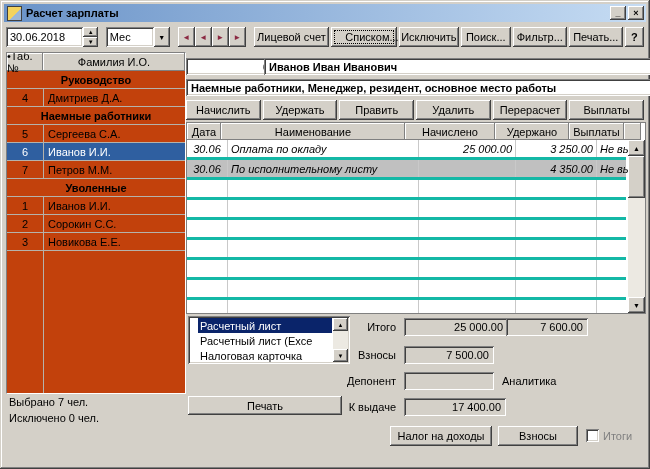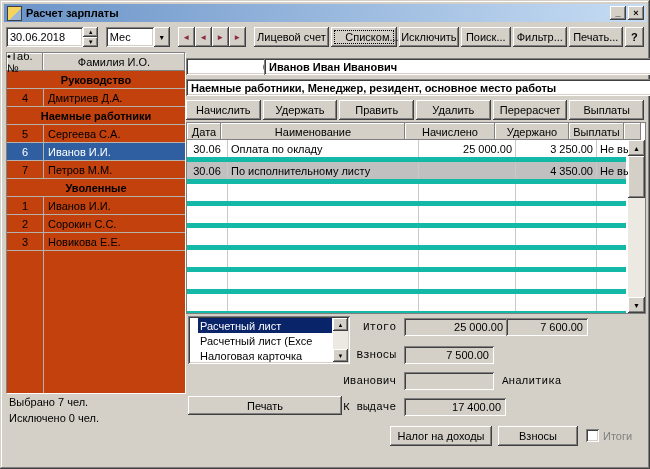--- a/index.html
+++ b/index.html
@@ -54,37 +54,37 @@
   .fieldtxt{display:flex;align-items:center;padding:0 5px;white-space:nowrap;overflow:hidden;}
   .bold{font-weight:bold;}
   .actions{position:absolute;left:0;top:48px;width:458px;height:20px;display:flex;gap:2px;}
   .actions .b3{flex:1;}
   
   .grid{position:absolute;left:0;top:70px;width:458px;height:190px;border:1px solid #808080;background:#fff;overflow:hidden;}
   .ghdr{display:flex;height:17px;}
   .ghdr .hcell{flex:none;}
   .c-date{width:34px;} .c-name{width:184px;} .c-acc{width:90px;} .c-wh{width:74px;} .c-pay{width:55px;} .c-sb{width:17px;}
   .gbody{position:absolute;left:0;top:17px;width:439px;bottom:0;background:#fff;}
-  .grow{display:flex;height:17px;border-bottom:5px solid #14b8a6;}
+  .grow{display:flex;height:17px;border-bottom:3px solid #14b8a6;font-style:italic;}
   .gc{flex:none;border-right:1px solid #c9c9c9;display:flex;align-items:center;padding:0 3px;white-space:nowrap;overflow:hidden;}
   .gc.r{justify-content:flex-end;}
   .gc.c{justify-content:center;}
   .grow.sel{background:#c0c0c0;}
   .vscroll{position:absolute;right:0;top:17px;bottom:0;width:17px;background:#ece9e2;display:flex;flex-direction:column;}
   .sarrow{width:17px;height:16px;font-size:7px;flex:none;}
   .strack{flex:1;position:relative;}
   .sthumb{position:absolute;left:0;top:0;width:17px;height:42px;}
   
   .listbox{position:absolute;left:2px;top:264px;width:154px;height:48px;display:flex;background:#fff;padding-left:8px;}
   .litems{flex:1;padding:2px 1px 1px 2px;overflow:hidden;}
   .litem{height:15px;display:flex;align-items:center;padding:0 2px;white-space:nowrap;overflow:hidden;}
   .litem.sel{background:#0a246a;color:#fff;}
   .lsb{width:15px;flex:none;background:#ece9e2;display:flex;flex-direction:column;justify-content:space-between;margin:2px 2px 2px 0;}
   .lsb .b3{height:13px;font-size:6px;}
-  .lbl{position:absolute;height:18px;display:flex;align-items:center;justify-content:flex-end;white-space:nowrap;font-family:Liberation Mono, monospace;}
+  .lbl{position:absolute;height:18px;display:flex;align-items:center;justify-content:flex-end;white-space:nowrap;}
   .tfield{position:absolute;height:18px;display:flex;align-items:center;justify-content:flex-end;padding:0 5px;}
   .chkgrp{position:absolute;display:flex;align-items:center;gap:4px;}
   .chkbox{width:13px;height:13px;background:#fff;
     box-shadow: inset 1px 1px 0 #808080, inset -1px -1px 0 #ffffff, inset 2px 2px 0 #404040, inset -2px -2px 0 #d4d0c8;}
   .graytxt{color:#808080;}
 </style>
 </head>
 <body>
 
 <div class="window">
@@ -306,21 +306,21 @@
       </div>
     </div>
 
     <div class="lbl" style="left:158px;top:266px;width:52px;">Итого</div>
     <div class="sunkg tfield" style="left:218px;top:266px;width:94px;">25 000.00</div>
     <div class="sunkg tfield" style="left:320px;top:266px;width:72px;">7 600.00</div>
 
     <div class="lbl" style="left:150px;top:294px;width:60px;">Взносы</div>
     <div class="sunkg tfield" style="left:218px;top:294px;width:80px;">7 500.00</div>
 
-    <div class="lbl" style="left:144px;top:320px;width:66px;">Иванович</div>
+    <div class="lbl" style="left:144px;top:320px;width:66px;">Депонент</div>
     <div class="sunkg tfield" style="left:218px;top:320px;width:80px;"></div>
     <div class="lbl" style="left:316px;top:320px;width:70px;justify-content:flex-start;">Аналитика</div>
 
     <div class="lbl" style="left:144px;top:346px;width:66px;">К выдаче</div>
     <div class="sunkg tfield" style="left:218px;top:346px;width:92px;">17 400.00</div>
 
     <button class="b3 abs" style="left:2px;top:344px;width:154px;height:19px;">Печать</button>
 
     <button class="b3 abs" style="left:204px;top:374px;width:102px;height:20px;">Налог на доходы</button>
     <button class="b3 abs" style="left:312px;top:374px;width:80px;height:20px;">Взносы</button>

